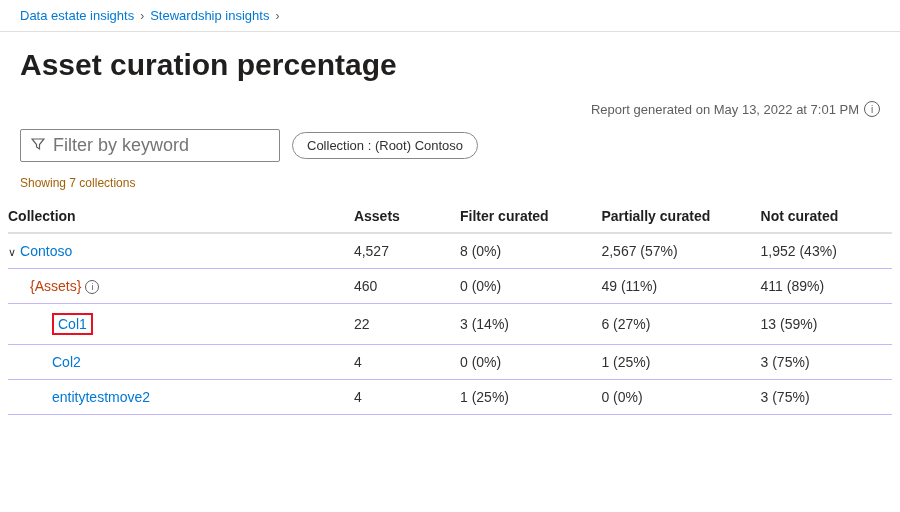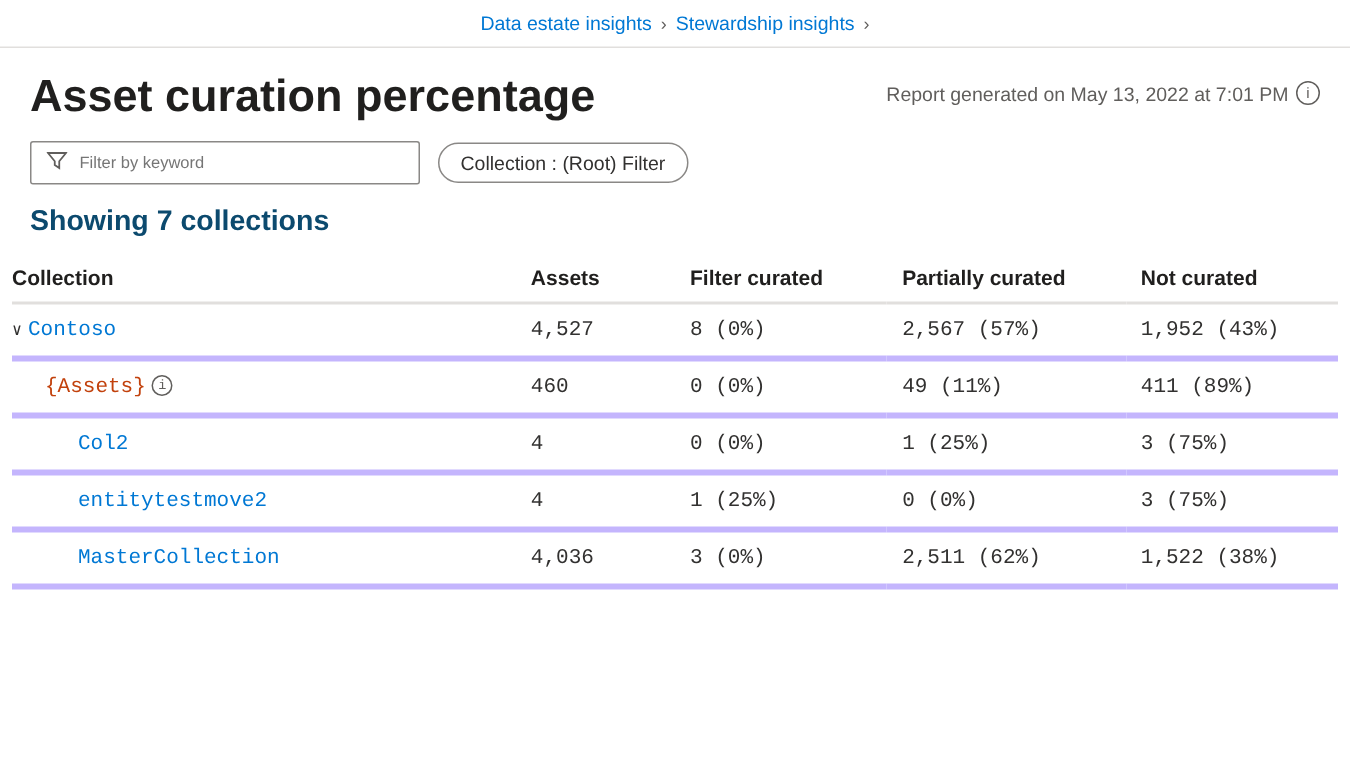--- a/index.html
+++ b/index.html
@@ -5,27 +5,26 @@
     * { box-sizing: border-box; margin: 0; padding: 0; }
     body {
       font-family: 'Segoe UI', Arial, sans-serif;
       font-size: 14px;
       color: #323130;
       background: #fff;
       width: 900px;
       min-height: 512px;
     }
     .breadcrumb-bar {
-      padding: 8px 8px;
+      padding: 8px 20px;
       background: #fff;
       border-bottom: 1px solid #e1dfdd;
       display: flex;
       align-items: center;
       gap: 6px;
-      justify-content: center;
     }
     .breadcrumb-link {
       color: #0078d4;
       font-size: 13px;
       cursor: pointer;
       text-decoration: none;
     }
     .breadcrumb-sep {
       color: #605e5c;
       font-size: 12px;
@@ -41,20 +40,21 @@
       font-weight: 600;
       color: #201f1e;
     }
     .report-info {
       font-size: 13px;
       color: #605e5c;
       display: flex;
       align-items: center;
       gap: 5px;
       padding-top: 6px;
+      margin-top: 47px;
     }
     .info-icon {
       width: 16px;
       height: 16px;
       border-radius: 50%;
       border: 1px solid #605e5c;
       display: inline-flex;
       align-items: center;
       justify-content: center;
       font-size: 10px;
@@ -74,21 +74,21 @@
       border: 1px solid #8a8886;
       border-radius: 2px;
       padding: 5px 10px;
       gap: 8px;
       width: 260px;
       background: #fff;
     }
     .filter-input-wrapper input {
       border: none;
       outline: none;
-      font-size: 11px;
+      font-size: 18px;
       color: #605e5c;
       width: 100%;
       background: transparent;
     }
     .filter-icon {
       color: #605e5c;
       font-size: 12px;
       flex-shrink: 0;
     }
     .collection-badge {
@@ -96,45 +96,43 @@
       border-radius: 20px;
       padding: 5px 14px;
       font-size: 13px;
       color: #323130;
       background: #fff;
       cursor: pointer;
       white-space: nowrap;
     }
     .showing-label {
       padding: 4px 20px 10px 20px;
-      font-size: 19px;
-      color: #0c4a6e;
-      font-weight: bold;
+      font-size: 12px;
+      color: #a16207;
     }
     .table-container {
       padding: 0 8px;
     }
     table {
       width: 100%;
       border-collapse: collapse;
     }
     thead tr {
       border-bottom: 2px solid #e1dfdd;
     }
     thead th {
       text-align: left;
       padding: 8px 10px;
       font-weight: 600;
       font-size: 14px;
       color: #201f1e;
     }
     thead th:first-child { padding-left: 0; }
     tbody tr {
-      border-bottom: 4px solid #c4b5fd;
-      font-family: Liberation Mono, monospace;
+      border-bottom: 1px solid #c4b5fd;
     }
     tbody td {
       padding: 9px 10px;
       font-size: 14px;
       color: #323130;
       vertical-align: middle;
     }
     tbody td:first-child { padding-left: 0; }
     .col-collection { width: 38%; }
     .col-assets { width: 12%; }
@@ -196,21 +194,21 @@
 
 <div class="filter-section">
   <div class="filter-input-wrapper">
     <span class="filter-icon">
       <svg width="14" height="14" viewBox="0 0 14 14" fill="none" xmlns="http://www.w3.org/2000/svg">
         <path d="M1 2h12l-4.5 5.5V12L5.5 10V7.5L1 2z" stroke="#605e5c" stroke-width="1.2" fill="none"></path>
       </svg>
     </span>
     <input type="text" placeholder="Filter by keyword" style="">
   </div>
-  <button class="collection-badge">Collection : (Root) Filter</button>
+  <button class="collection-badge">Collection : (Root) Contoso</button>
 </div>
 
 <div class="showing-label">Showing 7 collections</div>
 
 <div class="table-container">
   <table>
     <thead>
       <tr>
         <th class="col-collection">Collection</th>
         <th class="col-assets">Assets</th>
@@ -228,35 +226,35 @@
           <td class="col-not">1,952 (43%)</td>
         </tr>
         <tr>
           <td class="col-collection"><span style="display: inline-block; width: 22px;"></span><span class="assets-special">{Assets}</span><span class="assets-info-icon">i</span></td>
           <td class="col-assets">460</td>
           <td class="col-fully">0 (0%)</td>
           <td class="col-partially">49 (11%)</td>
           <td class="col-not">411 (89%)</td>
         </tr>
         <tr>
+          <td class="col-collection"><span style="display: inline-block; width: 44px;"></span><a class="collection-link highlighted" href="#">Col1</a></td>
+          <td class="col-assets">22</td>
+          <td class="col-fully">3 (14%)</td>
+          <td class="col-partially">6 (27%)</td>
+          <td class="col-not">13 (59%)</td>
+        </tr>
+        <tr>
           <td class="col-collection"><span style="display: inline-block; width: 44px;"></span><a class="collection-link" href="#">Col2</a></td>
           <td class="col-assets">4</td>
           <td class="col-fully">0 (0%)</td>
           <td class="col-partially">1 (25%)</td>
           <td class="col-not">3 (75%)</td>
         </tr>
         <tr>
           <td class="col-collection"><span style="display: inline-block; width: 44px;"></span><a class="collection-link" href="#">entitytestmove2</a></td>
           <td class="col-assets">4</td>
           <td class="col-fully">1 (25%)</td>
           <td class="col-partially">0 (0%)</td>
           <td class="col-not">3 (75%)</td>
         </tr>
-        <tr>
-          <td class="col-collection"><span style="display: inline-block; width: 44px;"></span><a class="collection-link" href="#">MasterCollection</a></td>
-          <td class="col-assets">4,036</td>
-          <td class="col-fully">3 (0%)</td>
-          <td class="col-partially">2,511 (62%)</td>
-          <td class="col-not">1,522 (38%)</td>
-        </tr>
       </tbody>
   </table>
 </div>
 
 </body></html>

